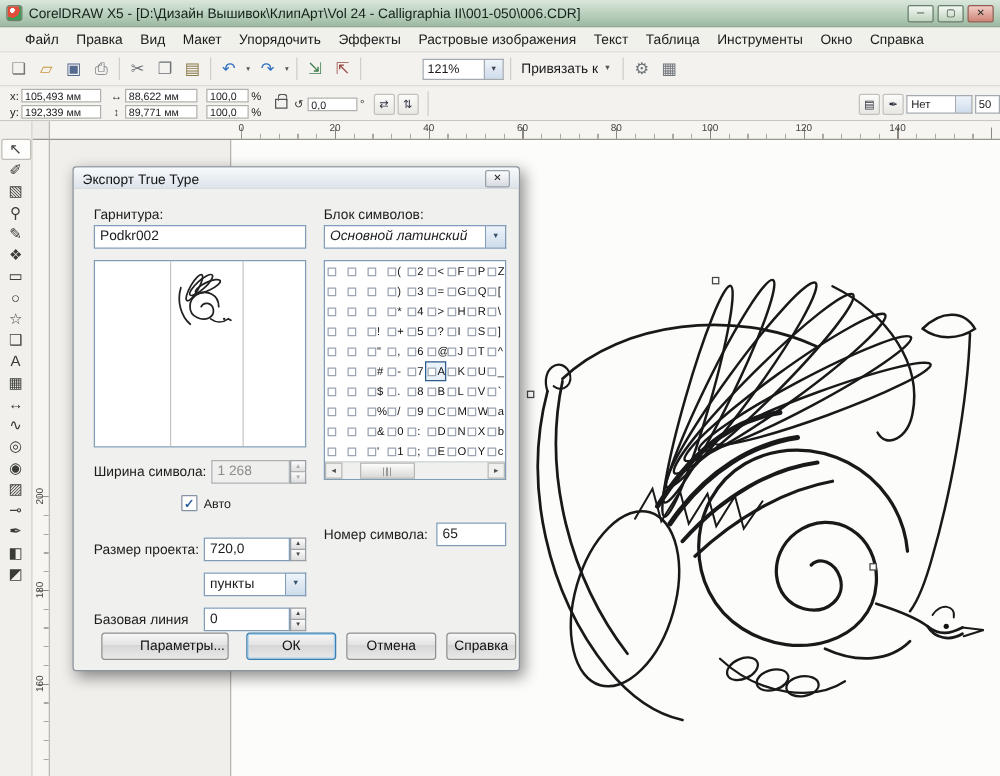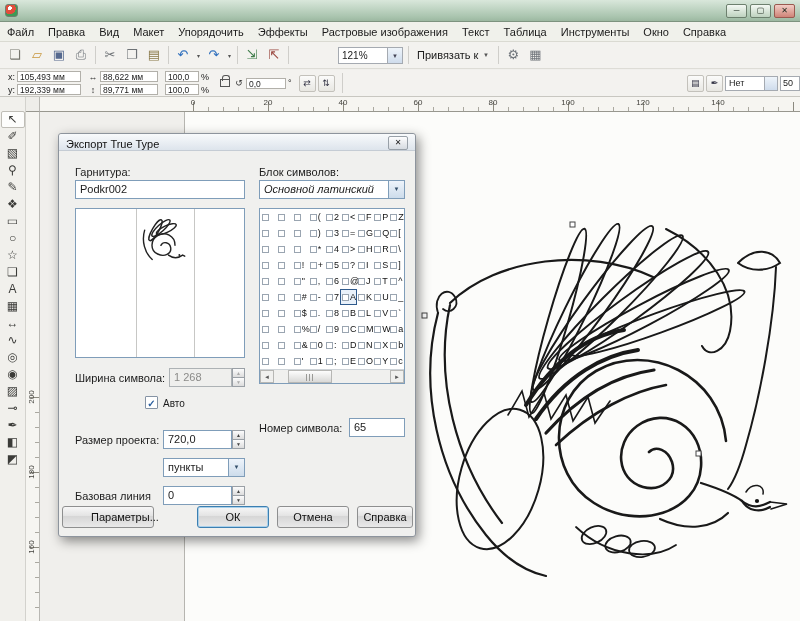--- a/index.html
+++ b/index.html
@@ -13,21 +13,21 @@
   .app-icon { width:13px; height:13px; border-radius:3px; flex:none;
     background:radial-gradient(circle at 35% 30%, #ffffff 0 18%, #e24d3b 19% 55%, #3f9a55 56% 100%);
     border:1px solid #6f7f6f; }
   .title-text { font-size:11px; color:#16211a; white-space:nowrap; overflow:hidden; }
   .win-buttons { margin-left:auto; display:flex; gap:3px; }
   .win-btn { width:21px; height:14px; border:1px solid #6d806e; border-radius:2px; text-align:center;
     font-size:8px; line-height:12px; color:#1e2a1f; background:linear-gradient(#f4f9f4,#bed2bf); }
   .win-btn.close { background:linear-gradient(#f2cdc5,#cf8478); border-color:#995a50; }
 
   .menubar { position:absolute; left:0; top:22px; right:0; height:20px; background:#f0f1eb;
-    border-bottom:1px solid #dadad2; display:flex; align-items:center; padding-left:0; }
+    border-bottom:1px solid #dadad2; display:flex; align-items:center; padding-left:13px; }
   .menu-item { padding:3px 7px; }
 
   .toolbar { position:absolute; left:0; top:42px; right:0; height:27px; background:#f3f2ef;
     border-bottom:1px solid #dddcd6; display:flex; align-items:center; padding-left:4px; }
   .tb-icon { width:22px; height:20px; text-align:center; font-size:13px; line-height:20px; }
   .tb-sep { width:1px; height:18px; background:#cfceca; margin:0 3px; flex:none; }
   .tb-dd { font-size:6px; color:#555; width:9px; text-align:center; }
   .tb-combo { display:flex; align-items:center; margin:0 2px;padding-left:44px; }
   .tb-combo-field { width:50px; height:17px; background:#fff; border:1px solid #a5aab1; font-size:10px;
     line-height:15px; padding:0 3px; }
@@ -143,20 +143,21 @@
     background:linear-gradient(#f7f7f7,#e3e3e3 45%,#d6d6d6 46%,#e9e9e9); }
   .btn.default { border-color:#3c7fb1; box-shadow:inset 0 0 0 1px #a9d0ea; }
 
   svg { display:block; }
 </style>
 </head>
 <body>
 
 <div class="titlebar">
   <span class="app-icon"></span>
+  <span class="title-text">CorelDRAW X5 - [D:\Дизайн Вышивок\КлипАрт\Vol 24 - Calligraphia II\001-050\006.CDR]</span>
   <span class="win-buttons">
     <span class="win-btn">─</span>
     <span class="win-btn">▢</span>
     <span class="win-btn close">✕</span>
   </span>
 </div>
 
 <div class="menubar">
     <span class="menu-item">Файл</span>
     <span class="menu-item">Правка</span>
@@ -765,17 +766,17 @@
       <span class="sb-track">
         <span class="sb-thumb"></span>
       </span>
       <span class="sb-btn sb-right"></span>
     </div>
   </div>
 
   <span class="dlg-label" style="left:200px;top:288px;">Номер символа:</span>
   <span class="input" style="left:290px;top:284px;width:56px;">65</span>
 
-  <span class="btn" style="left:3px;top:372px;width:92px;padding-left:28px;">Параметры...</span>
+  <span class="btn" style="left:22px;top:372px;width:102px;padding-left:28px;">Параметры...</span>
   <span class="btn default" style="left:138px;top:372px;width:72px;">ОК</span>
   <span class="btn" style="left:218px;top:372px;width:72px;">Отмена</span>
   <span class="btn" style="left:298px;top:372px;width:56px;">Справка</span>
 </div>
 
 </body></html>

